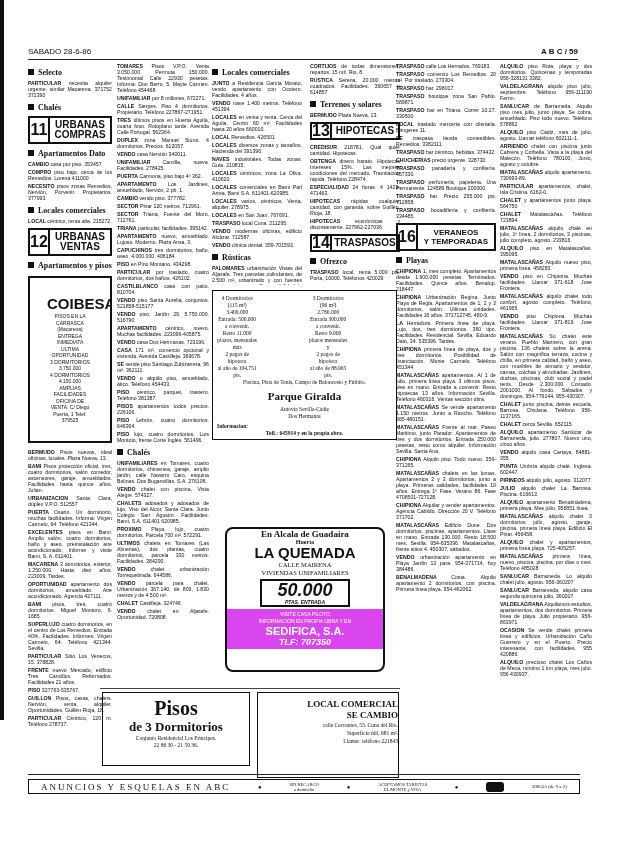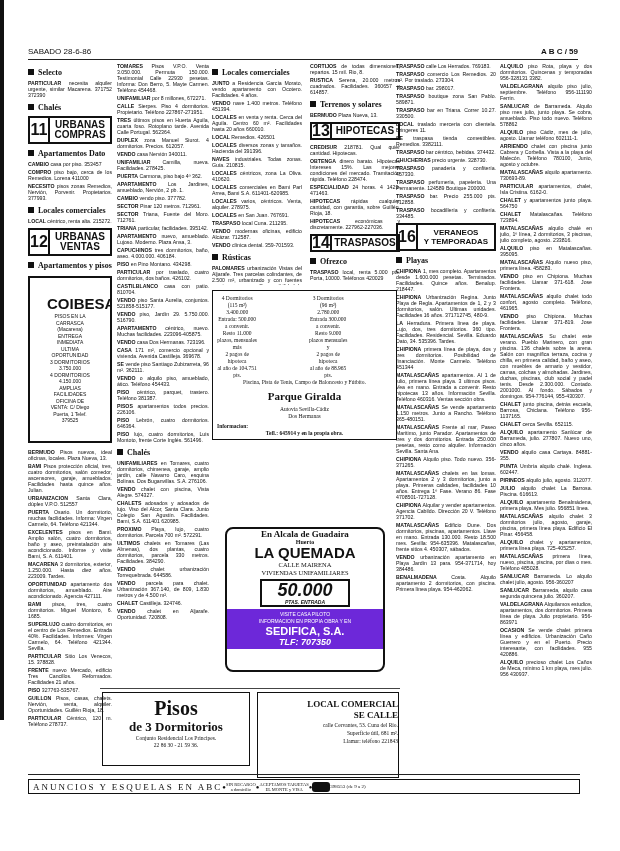--- a/index.html
+++ b/index.html
@@ -32,31 +32,31 @@
   .box-llave .cols div { width: 48%; }
   .box-llave .name { font-weight: bold; font-size: 11px; line-height: 14px; margin: 3px 0; }
   .box-llave .info { text-align: left; font-weight: bold; margin-top: 3px; }
   .box-quemada { position: absolute; left: 225px; top: 527px; width: 160px; height: 145px; border: 2px solid #111; border-radius: 8px; text-align: center; overflow: hidden; }
   .box-quemada .top { font-family: "Liberation Serif", serif; font-weight: bold; font-size: 9px; line-height: 10px; }
   .box-quemada .sub { font-family: "Liberation Serif", serif; font-weight: bold; font-size: 6px; line-height: 6px; }
   .box-quemada .big { font-weight: bold; font-size: 15px; line-height: 16px; }
   .box-quemada .line { font-size: 6.5px; line-height: 8px; font-family: "Liberation Serif", serif; }
   .box-quemada .price { margin: 2px auto; width: 90px; border: 2px solid #111; font-style: italic; font-weight: bold; font-size: 18px; line-height: 18px; }
   .box-quemada .price small { display: block; font-size: 5px; line-height: 6px; }
-  .box-quemada .dark { background: #6d28d9; color: #fff; padding: 2px 0; font-size: 5px; line-height: 7px; }
+  .box-quemada .dark { background: #d946ef; color: #fff; padding: 2px 0; font-size: 5px; line-height: 7px; }
   .box-quemada .dark .co { font-size: 11px; font-weight: bold; line-height: 12px; }
   .box-quemada .dark .tel { font-size: 9px; font-weight: bold; font-style: italic; line-height: 10px; }
   .box-pisos { position: absolute; left: 102px; top: 692px; width: 148px; height: 74px; border: 1px solid #111; text-align: center; font-family: "Liberation Serif", serif; }
   .box-pisos .a { font-weight: bold; font-size: 20px; line-height: 22px; margin-top: 4px; }
   .box-pisos .b { font-weight: bold; font-size: 13px; line-height: 16px; }
   .box-pisos .c { font-size: 5.5px; line-height: 7px; }
   .box-local { position: absolute; left: 257px; top: 692px; width: 142px; height: 86px; border: 1px solid #111; text-align: right; font-family: "Liberation Serif", serif; padding-top: 6px; }
   .box-local .a { font-weight: bold; font-size: 9px; line-height: 11px; }
   .box-local .c { font-size: 5.5px; line-height: 8px; }
-  .footer { position: absolute; left: 28px; top: 779px; width: 552px; height: 15px; border: 1px solid #111; display: flex; align-items: center; padding: 0 4px; font-family: "Liberation Serif", serif; }
+  .footer { position: absolute; left: 28px; top: 779px; width: 552px; height: 15px; border: 1px solid #111; display: flex; align-items: center; justify-content: space-between; padding: 0 12px; font-family: "Liberation Serif", serif; }
   .footer .main { font-size: 9px; letter-spacing: 2px; }
   .footer .sm { font-size: 4.5px; line-height: 5px; text-align: center; }
   .footer .dot { font-size: 6px; }
   .footer .icon { width: 18px; height: 10px; background: #111; border-radius: 3px; }
   .footer .code { font-size: 5px; }
   .divider { position: absolute; height: 1px; background: #444; }
 </style>
 </head>
 <body>
 
@@ -369,21 +369,21 @@
 
 <div class="box-pisos">
   <div class="a">Pisos</div>
   <div class="b">de 3 Dormitorios</div>
   <div class="c">Conjunto Residencial Los Principes.</div>
   <div class="c">22 86 30 - 21 59 36.</div>
 </div>
 
 <div class="box-local">
   <div class="a">LOCAL COMERCIAL</div>
-  <div class="a">SE CALLE</div>
+  <div class="a">SE CAMBIO</div>
   <div class="c">calle Cervantes, 53. Cuna del Río.</div>
   <div class="c">Superficie útil, 681 m².</div>
   <div class="c">Llamar: teléfono 221843</div>
 </div>
 
 <div class="divider" style="left:28px;top:774px;width:552px;background:#222"></div>
 
 <div class="footer">
   <span class="main">ANUNCIOS Y ESQUELAS EN ABC</span>
   <span class="dot">●</span>

